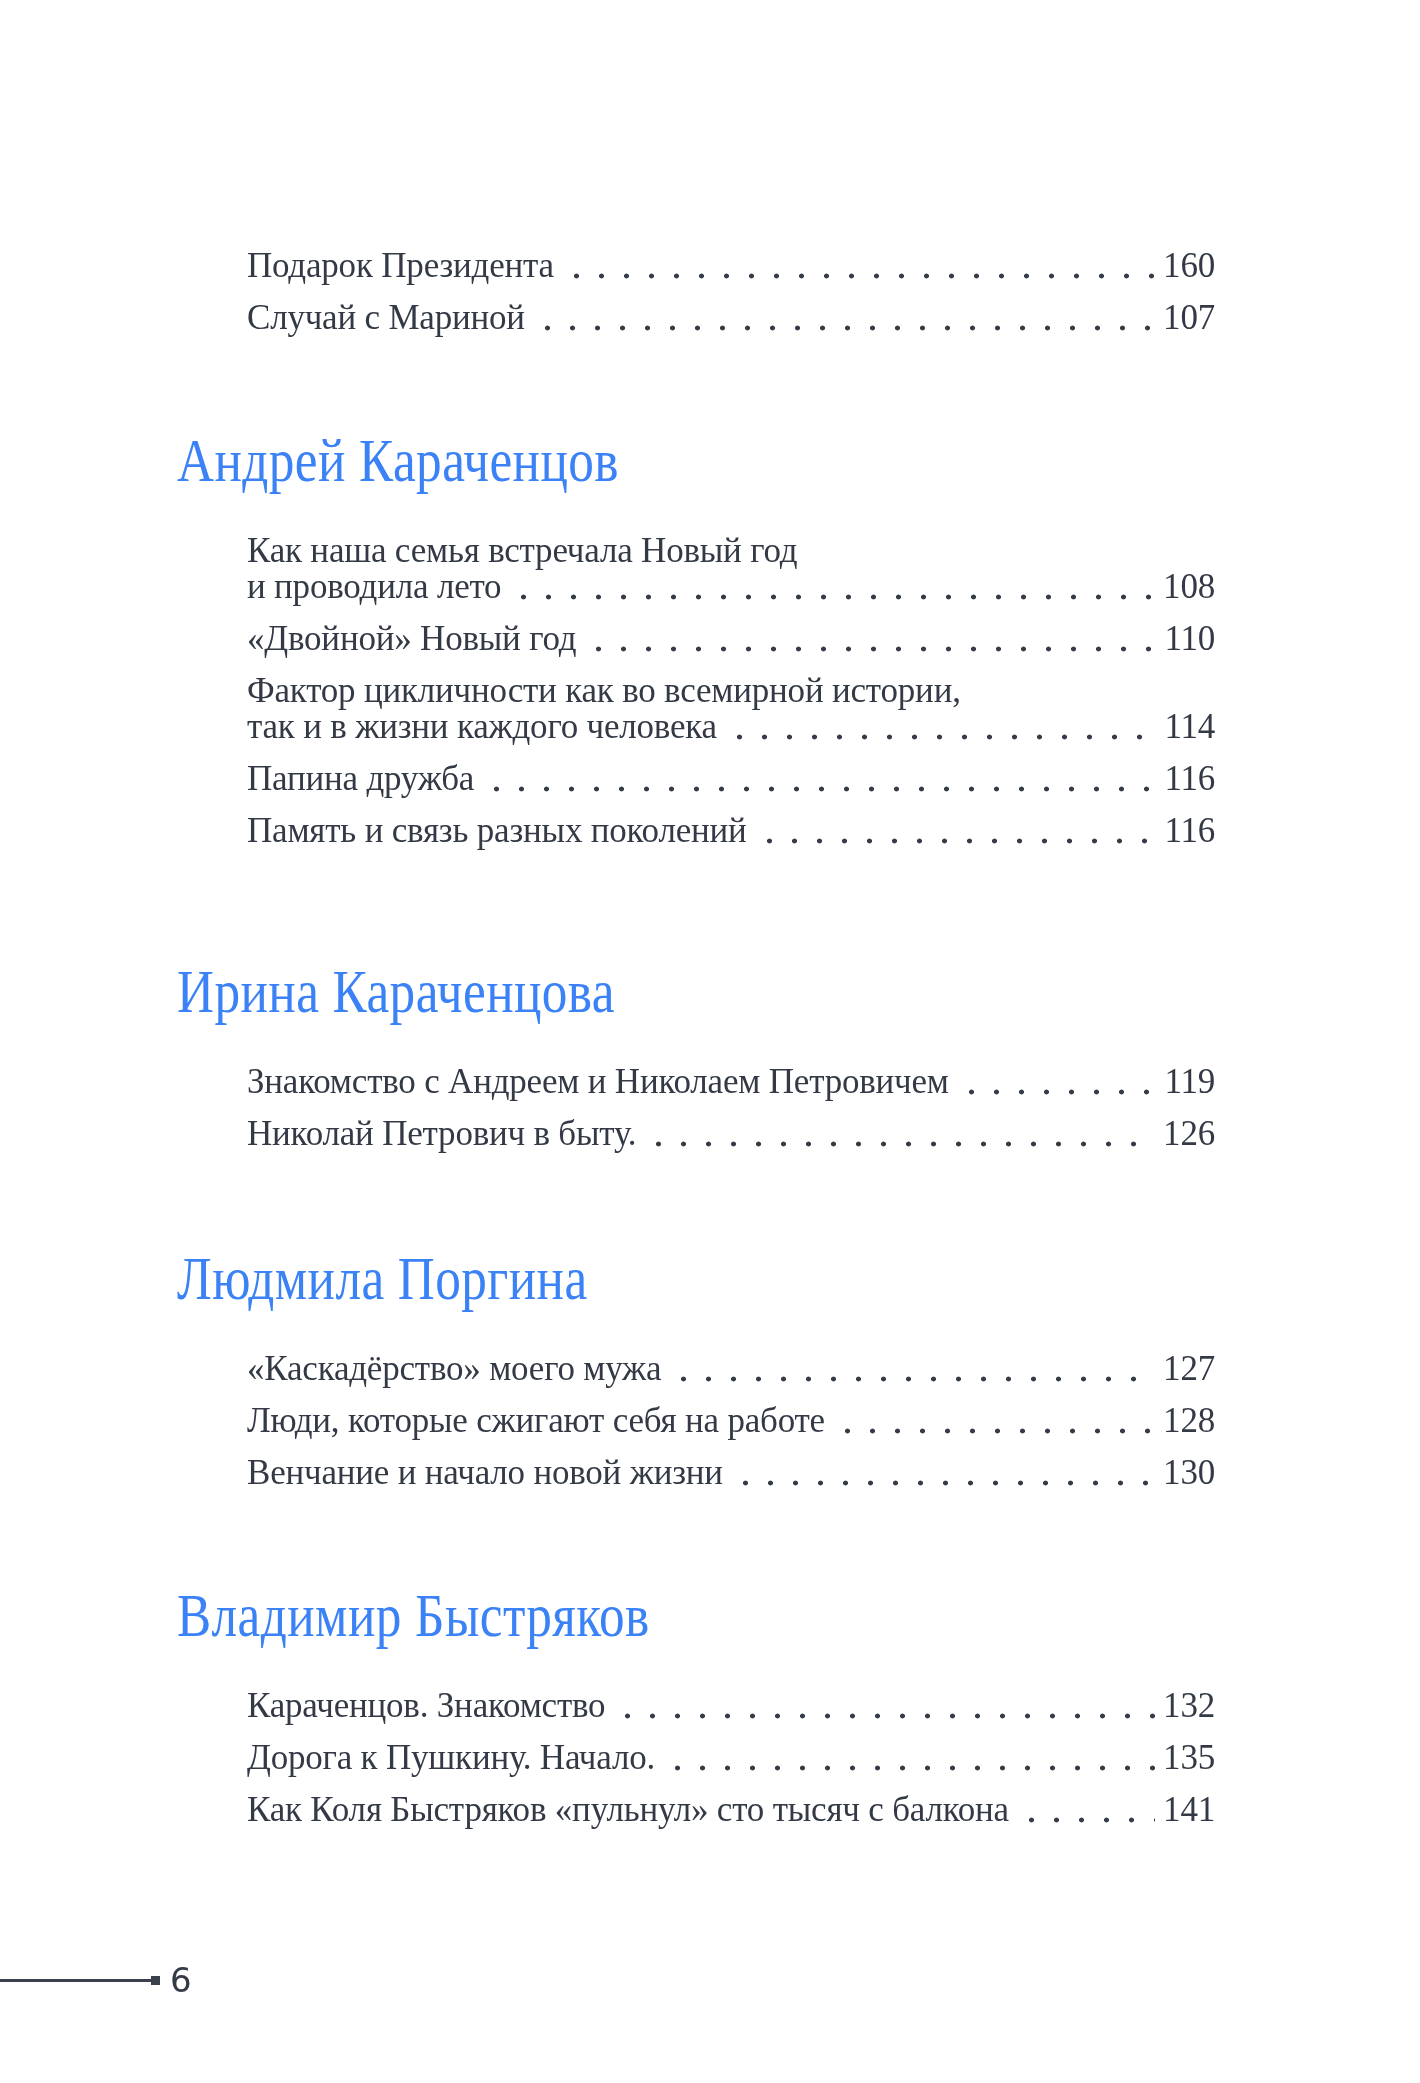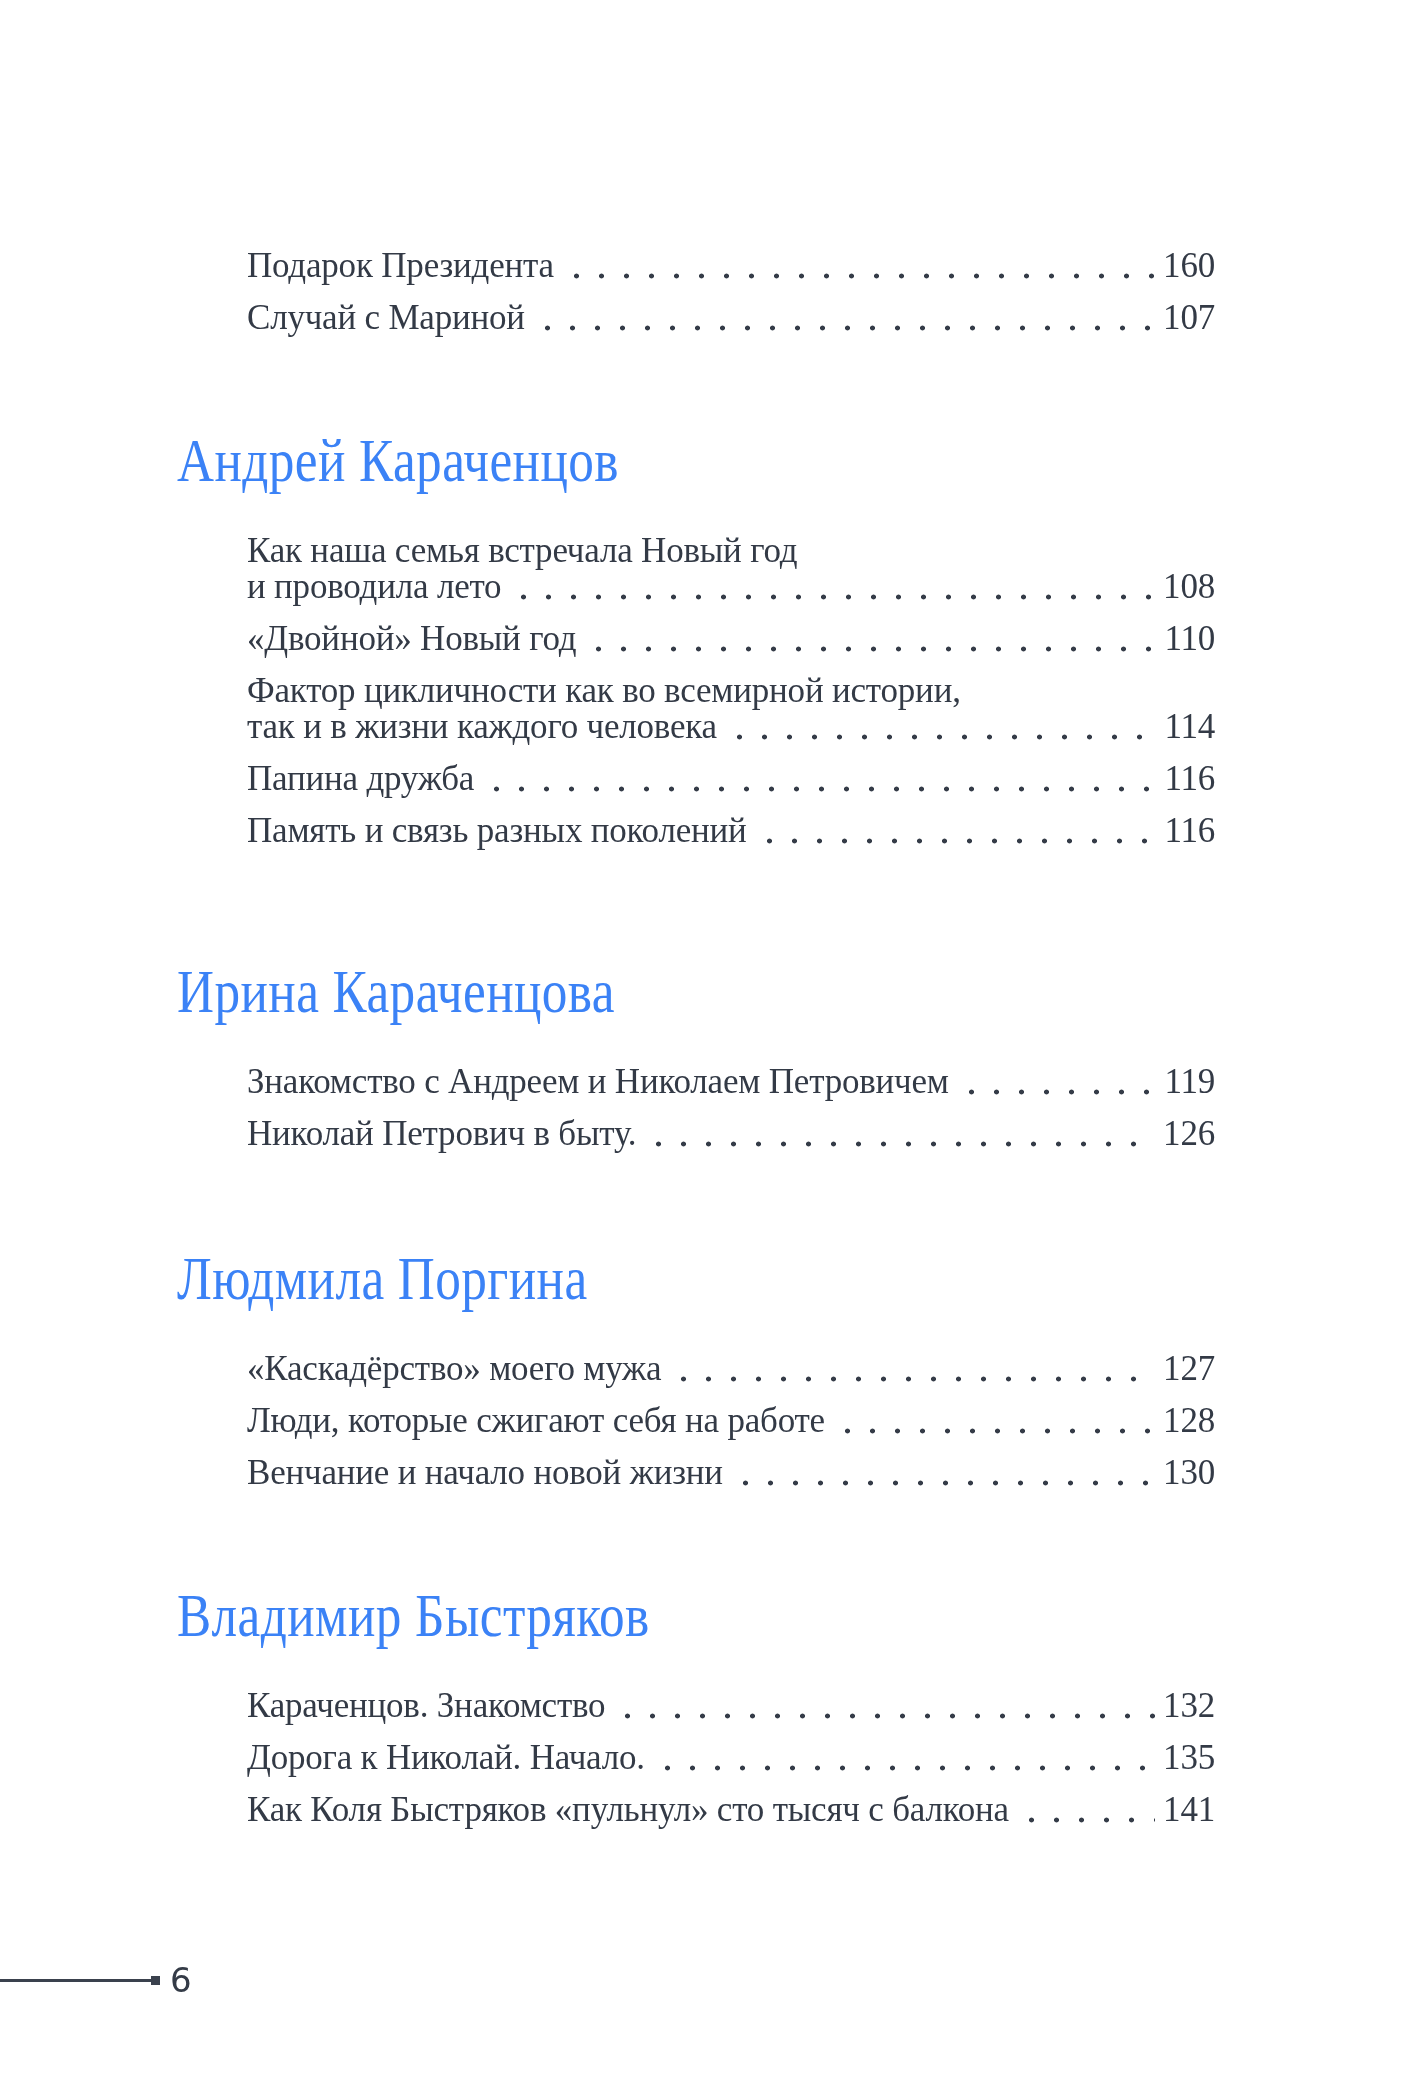--- a/index.html
+++ b/index.html
@@ -194,21 +194,21 @@
       <h2 class="sec-heading"><span class="h-inner">Владимир Быстряков</span></h2>
       <div class="entry">
         <div class="entry-row">
           <span class="entry-text">Караченцов. Знакомство</span>
           <span class="leader"></span>
           <span class="pg">132</span>
         </div>
       </div>
       <div class="entry">
         <div class="entry-row">
-          <span class="entry-text">Дорога к Николай. Начало.</span>
+          <span class="entry-text">Дорога к Пушкину. Начало.</span>
           <span class="leader"></span>
           <span class="pg">135</span>
         </div>
       </div>
       <div class="entry">
         <div class="entry-row">
           <span class="entry-text">Как Коля Быстряков «пульнул» сто тысяч с балкона</span>
           <span class="leader"></span>
           <span class="pg">141</span>
         </div>

